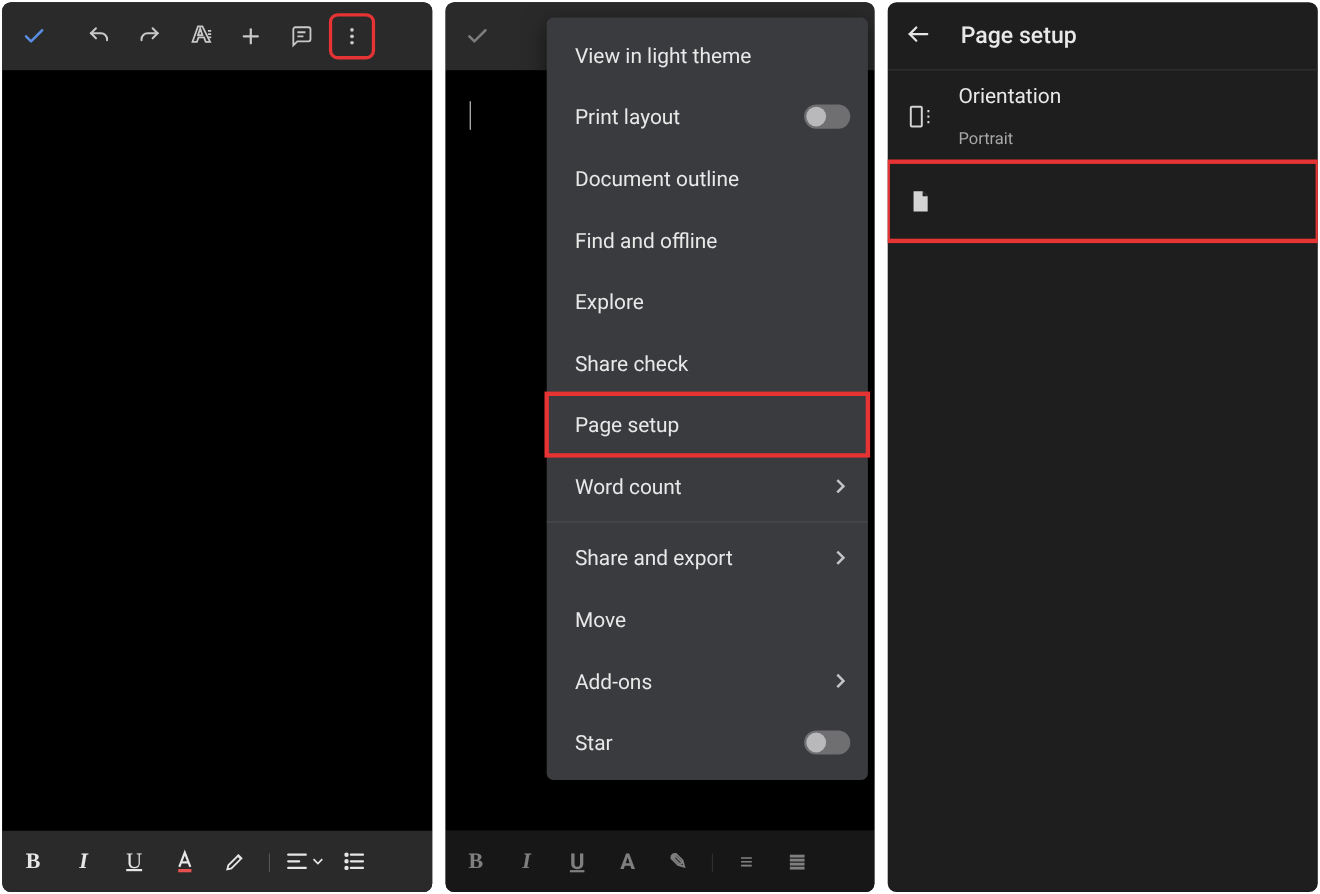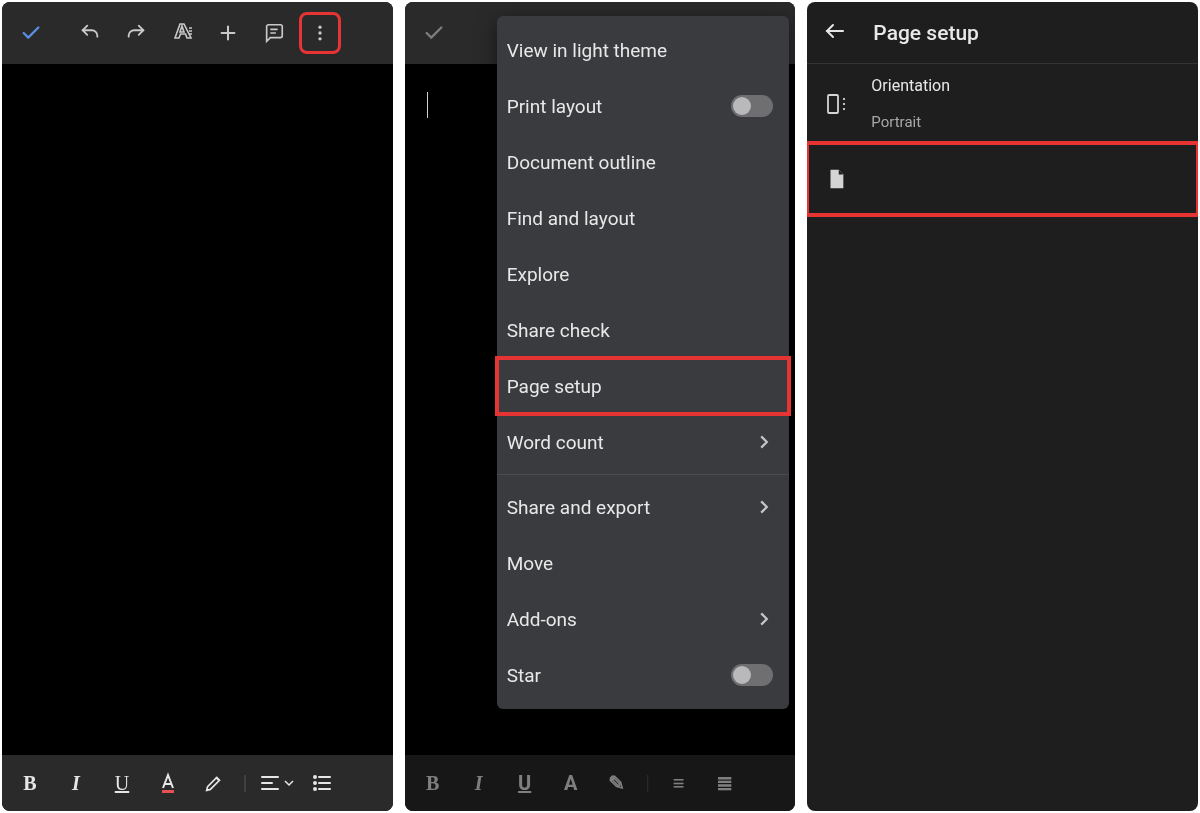--- a/index.html
+++ b/index.html
@@ -92,21 +92,21 @@
     background: #3a3b3e;
     border-radius: 6px;
     box-shadow: 0 6px 20px rgba(0,0,0,0.5);
     padding: 6px 0;
     z-index: 10;
   }
   .menu-item {
     height: 56px;
     display: flex;
     align-items: center;
-    padding: 0 16px 0 10px;
+    padding: 0 16px 0 26px;
     color: #e8e8e8;
     font-size: 19px;
     font-weight: 400;
     justify-content: flex-end;
   }
   .menu-item .label { flex: 1; }
   .menu-divide {
     height: 1px;
     background: #4b4c4f;
     margin: 4px 0;
@@ -170,21 +170,21 @@
   .ps-row .picon {
     width: 26px;
     display: flex;
     align-items: center;
     justify-content: center;
     color: #d4d4d4;
   }
   .ps-text { flex: 1; }
   .ps-text .main {
     color: #e8e8e8;
-    font-size: 16px;
+    font-size: 19px;
     font-weight: 400;
   }
   .ps-text .sub {
     color: #a8a8a8;
     font-size: 15px;
     margin-top: 18px;
   }
   .colour-swatch {
     width: 32px;
     height: 32px;
@@ -318,21 +318,21 @@
       <span class="label">View in light theme</span>
     </div>
     <div class="menu-item">
       <span class="label">Print layout</span>
       <div class="toggle"></div>
     </div>
     <div class="menu-item">
       <span class="label">Document outline</span>
     </div>
     <div class="menu-item">
-      <span class="label">Find and layout</span>
+      <span class="label">Find and offline</span>
     </div>
     <div class="menu-item">
       <span class="label">Explore</span>
     </div>
     <div class="menu-item">
       <span class="label">Share check</span>
     </div>
     <div class="menu-item highlight-red-row">
       <span class="label">Page setup</span>
     </div>

